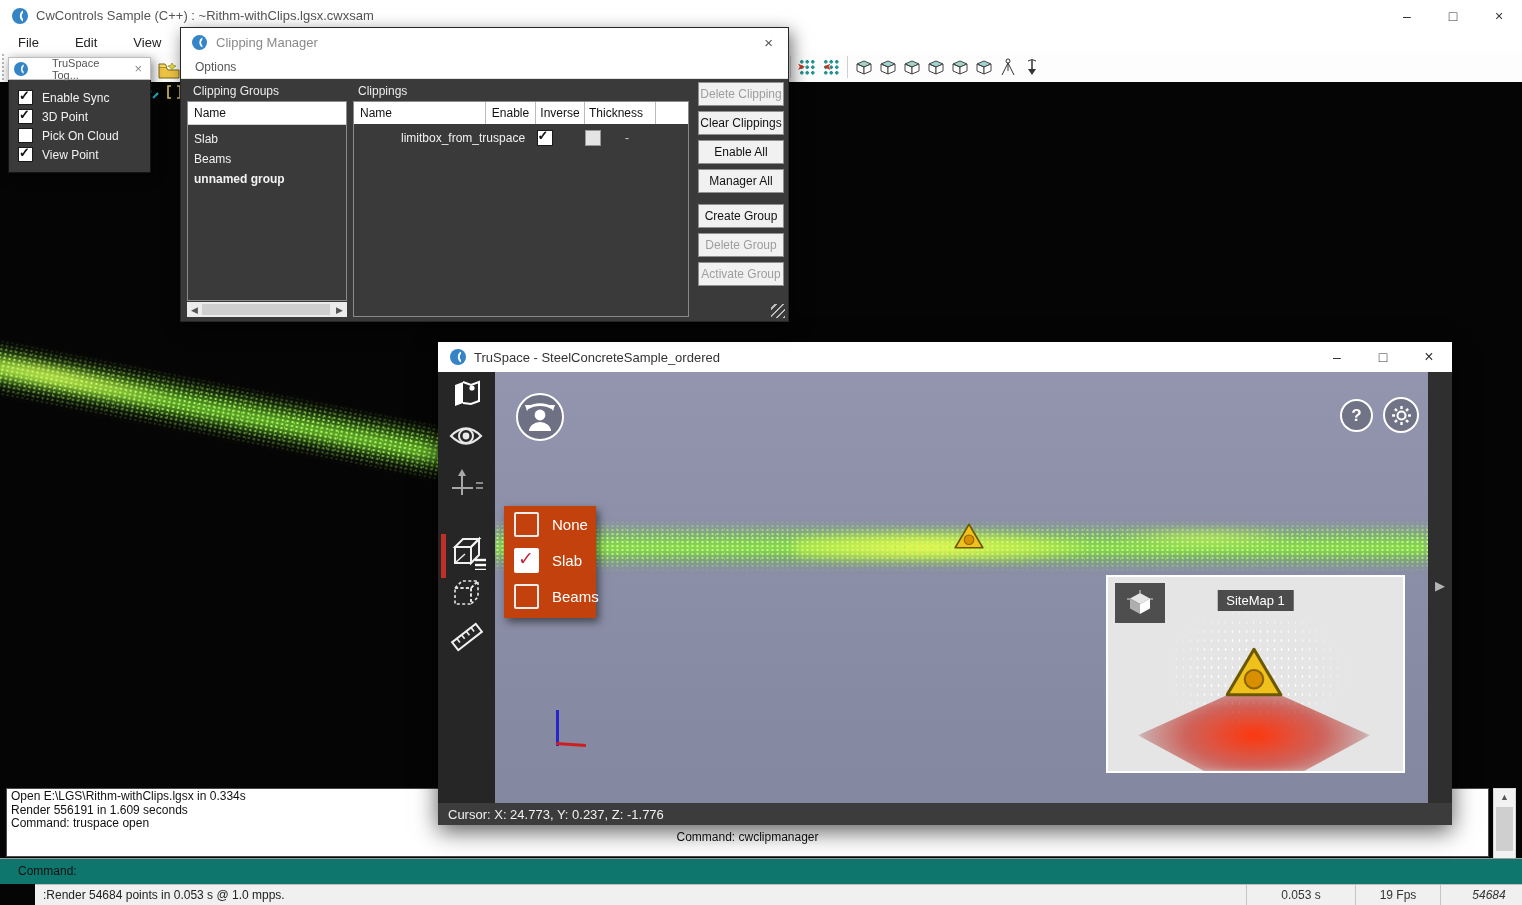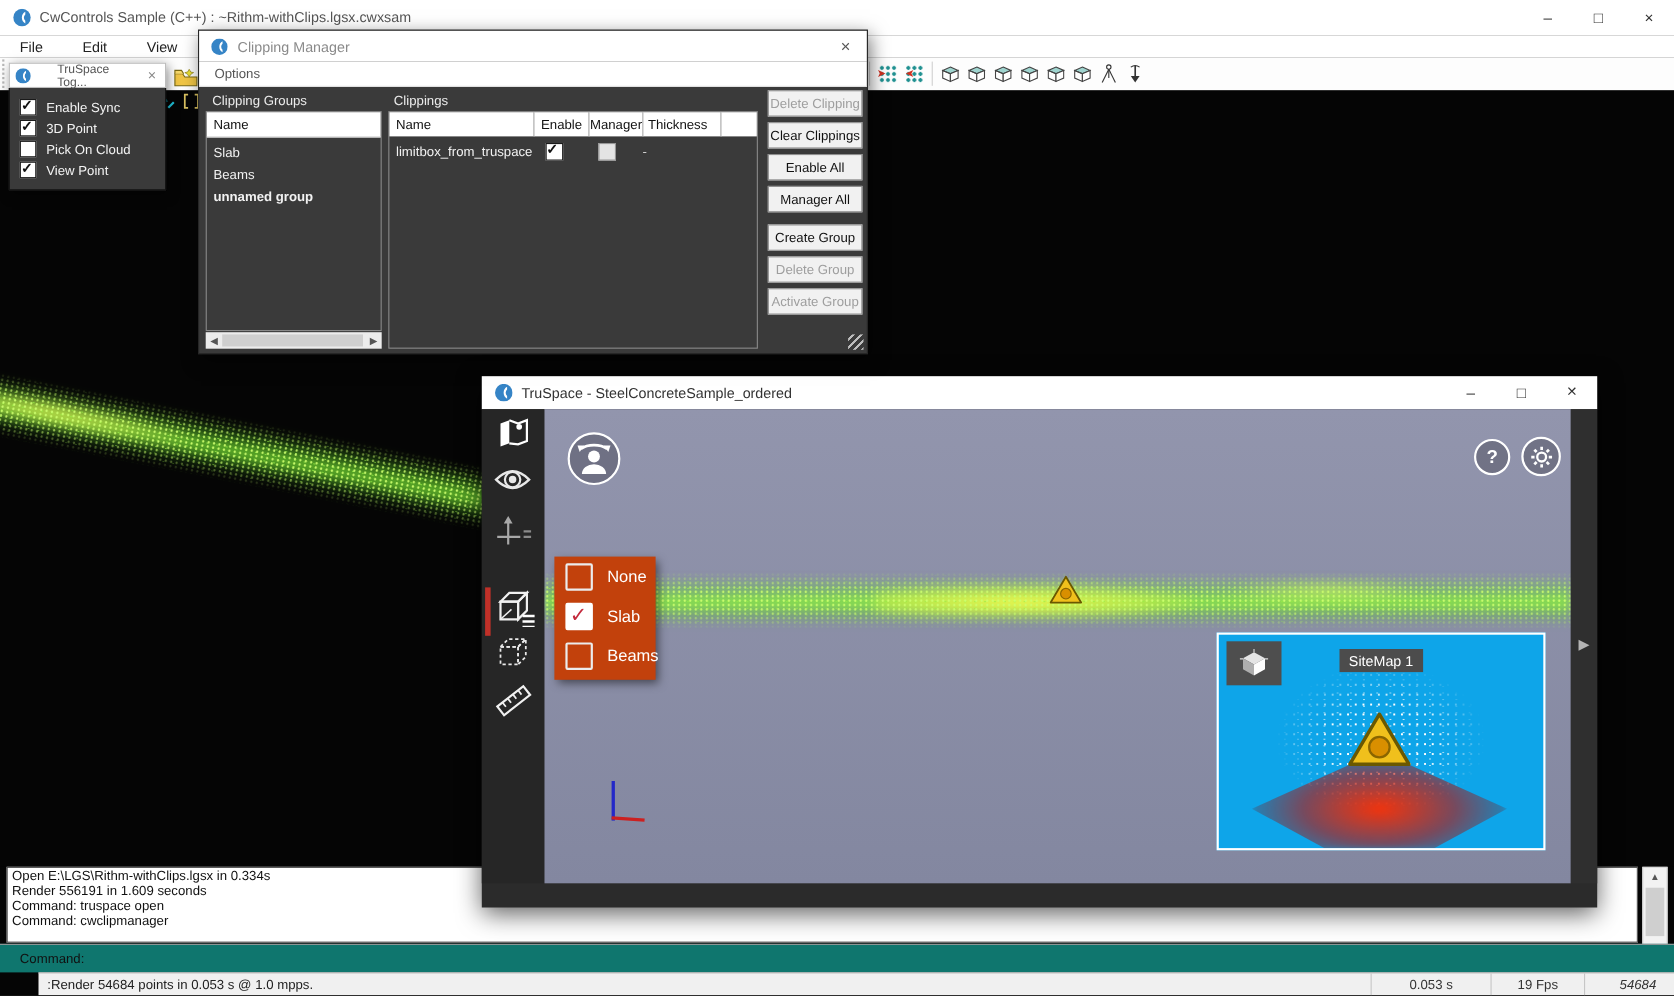--- a/index.html
+++ b/index.html
@@ -179,21 +179,21 @@
   <div class="abs" style="left:-14px;top:336px;width:480px;height:58px;transform:rotate(11deg);transform-origin:0 0;">
     <div class="abs" style="left:0;top:6px;width:100%;height:44px;filter:blur(5px);background:linear-gradient(to bottom,transparent,rgba(90,220,40,.4) 30%,rgba(130,240,55,.85) 55%,rgba(70,190,35,.35) 78%,transparent);"></div>
     <div class="abs" style="left:10px;top:16px;width:200px;height:22px;filter:blur(6px);background:radial-gradient(ellipse at 30% 50%,rgba(235,250,90,.95),transparent 70%);"></div>
     <div class="abs vp-speckle" style="left:0;top:0;width:100%;height:100%;"></div>
   </div>
 
   <div class="abs" style="left:6px;top:788px;width:1483px;height:69px;background:#fff;border:1px solid #4a4a4a;padding:1px 4px;box-sizing:border-box;">
     <div style="font-size:12px;color:#111;line-height:13.5px;">Open E:\LGS\Rithm-withClips.lgsx in 0.334s</div>
     <div style="font-size:12px;color:#111;line-height:13.5px;">Render 556191 in 1.609 seconds</div>
     <div style="font-size:12px;color:#111;line-height:13.5px;">Command: truspace open</div>
-    <div style="font-size:12px;color:#111;line-height:13.5px;">Command: cwclipmanager</div>
+    <div style="font-size:12px;color:#111;line-height:13.5px;text-align:center;">Command: cwclipmanager</div>
   </div>
   <div class="abs" style="left:1493px;top:788px;width:23px;height:84px;background:#f2f2f2;border:1px solid #d6d6d6;box-sizing:border-box;">
     <div class="sb-arrow" style="height:16px;">▲</div>
     <div style="margin:2px 2px;height:44px;background:#cfcfcf;"></div>
     <div class="sb-arrow" style="height:16px;">▼</div>
   </div>
 
   <div class="abs" style="left:0;top:858px;width:1522px;height:26px;background:#0f766e;border-top:1px solid #9a9a9a;box-sizing:border-box;">
     <div style="font-size:12px;color:#111;padding:5px 0 0 18px;">Command:</div>
   </div>
@@ -327,21 +327,21 @@
       <div style="display:flex;align-items:center;height:36px;padding-left:10px;">
         <span class="clip-check checked"></span>
         <span style="color:#fff;font-size:15px;margin-left:13px;">Slab</span>
       </div>
       <div style="display:flex;align-items:center;height:36px;padding-left:10px;">
         <span class="clip-check"></span>
         <span style="color:#fff;font-size:15px;margin-left:13px;">Beams</span>
       </div>
     </div>
 
-    <div class="abs" style="left:668px;top:233px;width:299px;height:198px;background:#0ea5e9;border:2px solid #fff;box-sizing:border-box;overflow:hidden;">
+    <div class="abs" style="left:668px;top:233px;width:299px;height:198px;background:#e5e5e5;border:2px solid #fff;box-sizing:border-box;overflow:hidden;">
       <div class="sm-dots abs" style="left:30px;top:32px;right:30px;bottom:10px;"></div>
       <div class="sm-glow abs" style="left:30px;top:106px;width:232px;height:90px;"></div>
       <svg class="abs" style="left:115px;top:68px;" width="62" height="54" viewBox="0 0 60 52">
           <use href="#tri-marker"></use>
         </svg>
       <div class="abs" style="left:7px;top:6px;width:50px;height:40px;background:#4e4e4e;display:flex;align-items:center;justify-content:center;">
         <svg width="26" height="26">
           <polygon points="13,3 23,8.5 13,14 3,8.5" fill="#e4e4e4"></polygon>
           <polygon points="3,8.5 13,14 13,24 3,18.5" fill="#aeaeae"></polygon>
           <polygon points="23,8.5 13,14 13,24 23,18.5" fill="#fdfdfd"></polygon>
@@ -350,20 +350,23 @@
             <line x1="23" y1="9" x2="26" y2="9" stroke="#ddd"></line>
         </svg>
       </div>
       <div class="abs" style="left:50%;top:13px;transform:translateX(-50%);background:#4c4c4c;color:#fff;font-size:13px;padding:3px 9px;">SiteMap 1</div>
     </div>
 
     <div class="abs" style="left:990px;top:30px;width:24px;height:431px;background:#2f2f2f;">
       <div style="color:#b4b4b4;font-size:13px;text-align:center;margin-top:206px;">▶</div>
     </div>
 
+    <div class="abs" style="left:0;top:461px;width:100%;height:22px;background:#3c3c3c;display:flex;align-items:center;">
+      <span style="color:#f0f0f0;font-size:13px;padding-left:10px;">Cursor: X: 24.773, Y: 0.237, Z: -1.776</span>
+    </div>
   </div>
 
   <div class="abs" style="left:8px;top:57px;width:143px;box-shadow:2px 3px 10px rgba(0,0,0,.5);">
     <div class="titlebar" style="height:23px;border:1px solid #bdbdbd;box-sizing:border-box;">
       <svg style="margin-left:5px" width="14" height="14" viewBox="0 0 16 16">
           <use href="#applogo"></use>
         </svg>
       <div class="tb-title" style="margin-left:24px;font-size:11px;flex:1;">TruSpace Tog...</div>
       <div style="color:#888;font-size:13px;padding:0 8px;">×</div>
     </div>
@@ -413,26 +416,26 @@
     <div class="abs" style="left:6px;top:274px;width:160px;height:15px;background:#ececec;display:flex;align-items:center;">
       <div class="sb-arrow" style="width:15px;height:100%;">◀</div>
       <div style="flex:1;height:11px;background:#cfcfcf;margin-right:2px;"></div>
       <div class="sb-arrow" style="width:15px;height:100%;">▶</div>
     </div>
 
     <div class="abs" style="left:172px;top:73px;width:336px;height:216px;border:1px solid #8a8a8a;box-sizing:border-box;">
       <div style="display:flex;height:22px;">
         <div class="hdr-cell" style="width:125px;padding-left:6px;">Name</div>
         <div class="hdr-cell" style="width:49px;border-left:1px solid #bbb;justify-content:center;">Enable</div>
-        <div class="hdr-cell" style="width:48px;border-left:1px solid #bbb;justify-content:center;">Manager</div>
+        <div class="hdr-cell" style="width:48px;border-left:1px solid #bbb;justify-content:center;">Inverse</div>
         <div class="hdr-cell" style="width:66px;border-left:1px solid #bbb;padding-left:4px;">Thickness</div>
         <div class="hdr-cell" style="flex:1;border-left:1px solid #bbb;"></div>
       </div>
       <div style="display:flex;align-items:center;height:22px;margin-top:3px;">
-        <div style="width:125px;padding-left:6px;font-size:12px;color:#f2f2f2;box-sizing:border-box;">limitbox_from_truspace</div>
+        <div style="width:125px;padding-left:6px;font-size:12px;color:#f2f2f2;box-sizing:border-box;margin-left:41px;">limitbox_from_truspace</div>
         <div style="width:49px;display:flex;justify-content:center;">
           <span class="chk checked" style="width:14px;height:14px;"></span>
         </div>
         <div style="width:48px;display:flex;justify-content:center;">
           <span class="chk-lite"></span>
         </div>
         <div style="width:66px;padding-left:8px;font-size:12px;color:#cfcfcf;box-sizing:border-box;">-</div>
       </div>
     </div>
 

